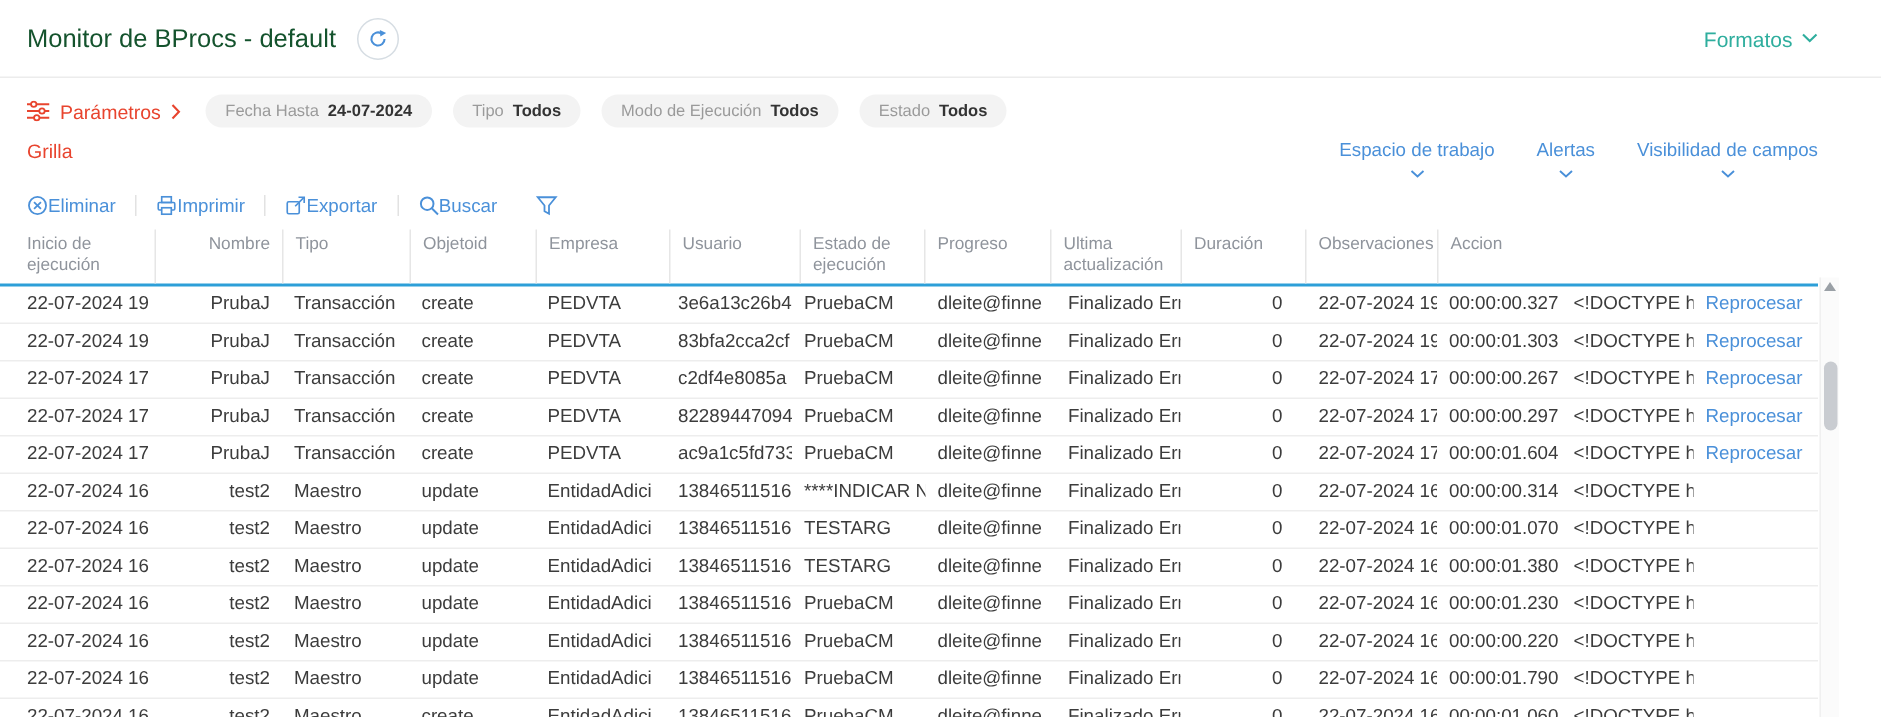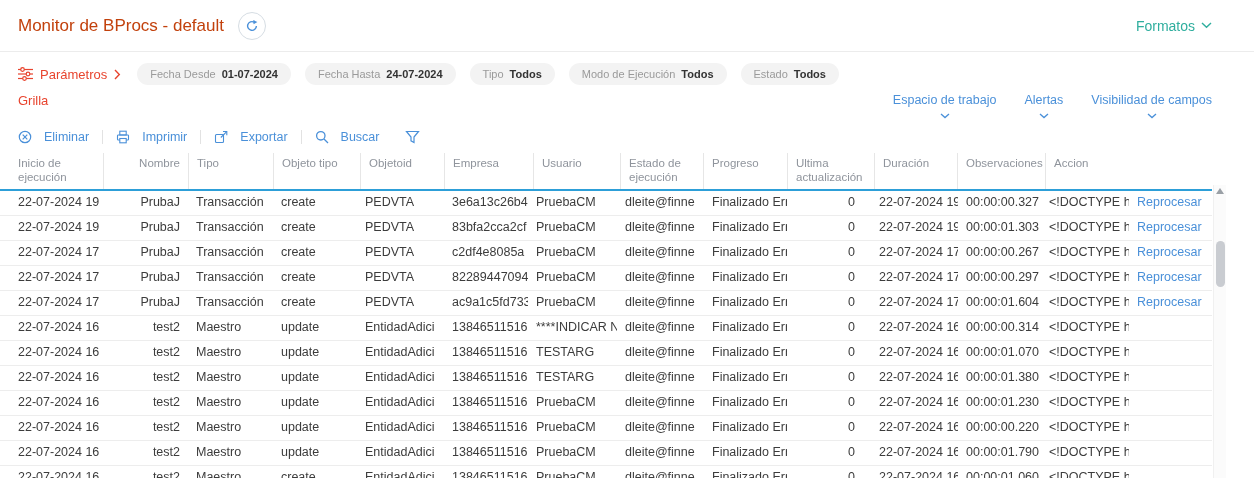--- a/index.html
+++ b/index.html
@@ -6,21 +6,21 @@
   html,body { width:1254px; height:478px; overflow:hidden; }
   body {
     font-family:"Liberation Sans", sans-serif;
     background:#ffffff;
     color:#3c3c3c;
     position:relative;
   }
 
   
   .topbar { display:flex; align-items:center; height:52px; padding:0 42px 0 18px; border-bottom:1px solid #ececec; }
-  .title { font-size:17px; color:#c2410c; }
+  .title { font-size:17px; color:#14532d; }
   .refresh-btn { width:28px; height:28px; margin-left:14px; border:1px solid #d6dde3; border-radius:50%;
                  display:flex; align-items:center; justify-content:center; background:#fff; cursor:pointer; }
   .formatos { margin-left:auto; color:#2fae9e; font-size:14px; display:flex; align-items:center; gap:6px; cursor:pointer; }
 
   
   .params-row { display:flex; align-items:center; gap:16px; padding:11px 18px 0; }
   .params-label { display:flex; align-items:center; gap:7px; color:#e8442e; font-size:13px; cursor:pointer; }
   .chips { display:flex; align-items:center; gap:14px; }
   .chip { display:flex; align-items:center; gap:6px; background:#f3f3f3; border-radius:12px; height:22px;
           padding:0 13px; font-size:11px; white-space:nowrap; cursor:pointer; }
@@ -28,21 +28,21 @@
   .chip-value { color:#333; font-weight:bold; }
 
   
   .grilla-row { display:flex; padding:8px 42px 0 18px; }
   .grilla { color:#e8442e; font-size:13px; }
   .menus { margin-left:auto; display:flex; gap:28px; }
   .menu-item { color:#4a90d9; font-size:12.5px; display:flex; align-items:center; gap:6px; cursor:pointer;flex-direction:column; }
 
   
   .toolbar { display:flex; align-items:center; padding:11px 18px 9px; }
-  .tool-btn { display:flex; align-items:center; gap:12px; color:#4a90d9; font-size:12.5px; padding:0 13px; cursor:pointer; white-space:nowrap; }
+  .tool-btn { display:flex; align-items:center; gap:0; color:#4a90d9; font-size:12.5px; padding:0 13px; cursor:pointer; white-space:nowrap; }
   .tool-btn:first-child { padding-left:0; }
   .tool-sep { width:1px; height:14px; background:#e2e2e2; }
 
   
   .grid-area { position:relative; width:1226px; border-bottom:1px solid #e5e5e5; }
   .thead { display:flex; width:1212px; border-bottom:2px solid #2d9fd8; }
   .th { font-size:11.5px; color:#8f949c; padding:3px 8px 4px; line-height:1.25; min-height:30px; overflow:hidden; cursor:pointer; }
   .th + .th { border-left:1px solid #e6e6e6; }
   .tr { display:flex; width:1212px; height:25px; border-bottom:1px solid #ededed; align-items:center; }
   .td { font-size:12.5px; color:#3c3c3c; padding:0 8px; white-space:nowrap; overflow:hidden; height:25px; line-height:25px; }
@@ -100,24 +100,20 @@
       <circle cx="10" cy="7" r="1.8" fill="#fff" stroke="#e8442e" stroke-width="1.2"></circle>
       <circle cx="6.5" cy="11.5" r="1.8" fill="#fff" stroke="#e8442e" stroke-width="1.2"></circle>
     </svg>
     <span>Parámetros</span>
     <svg width="7" height="11" viewBox="0 0 7 11">
       <polyline points="1,1 5.3,5.5 1,10" fill="none" stroke="#e8442e" stroke-width="1.4"></polyline>
     </svg>
   </div>
   <div class="chips">
       <div class="chip">
-    <span class="chip-label">Fecha Desde</span>
-    <span class="chip-value">01-07-2024</span>
-  </div>
-      <div class="chip">
     <span class="chip-label">Fecha Hasta</span>
     <span class="chip-value">24-07-2024</span>
   </div>
       <div class="chip">
     <span class="chip-label">Tipo</span>
     <span class="chip-value">Todos</span>
   </div>
       <div class="chip">
     <span class="chip-label">Modo de Ejecución</span>
     <span class="chip-value">Todos</span>
@@ -193,21 +189,20 @@
       <path d="M1.5 1.5 H13.5 L9 7 V12.5 L6 10.8 V7 Z" fill="none" stroke="#4a90d9" stroke-width="1.2"></path>
     </svg>
   </div>
 </div>
 
 <div class="grid-area">
   <div class="thead">
       <div class="th col-0">Inicio de ejecución</div>
       <div class="th col-1">Nombre</div>
       <div class="th col-2">Tipo</div>
-      <div class="th col-4">Objeto tipo</div>
       <div class="th col-5">Objetoid</div>
       <div class="th col-6">Empresa</div>
       <div class="th col-7">Usuario</div>
       <div class="th col-8">Estado de ejecución</div>
       <div class="th col-9">Progreso</div>
       <div class="th col-10">Ultima actualización</div>
       <div class="th col-11">Duración</div>
       <div class="th col-12">Observaciones</div>
       <div class="th col-13">Accion</div>
     </div>

